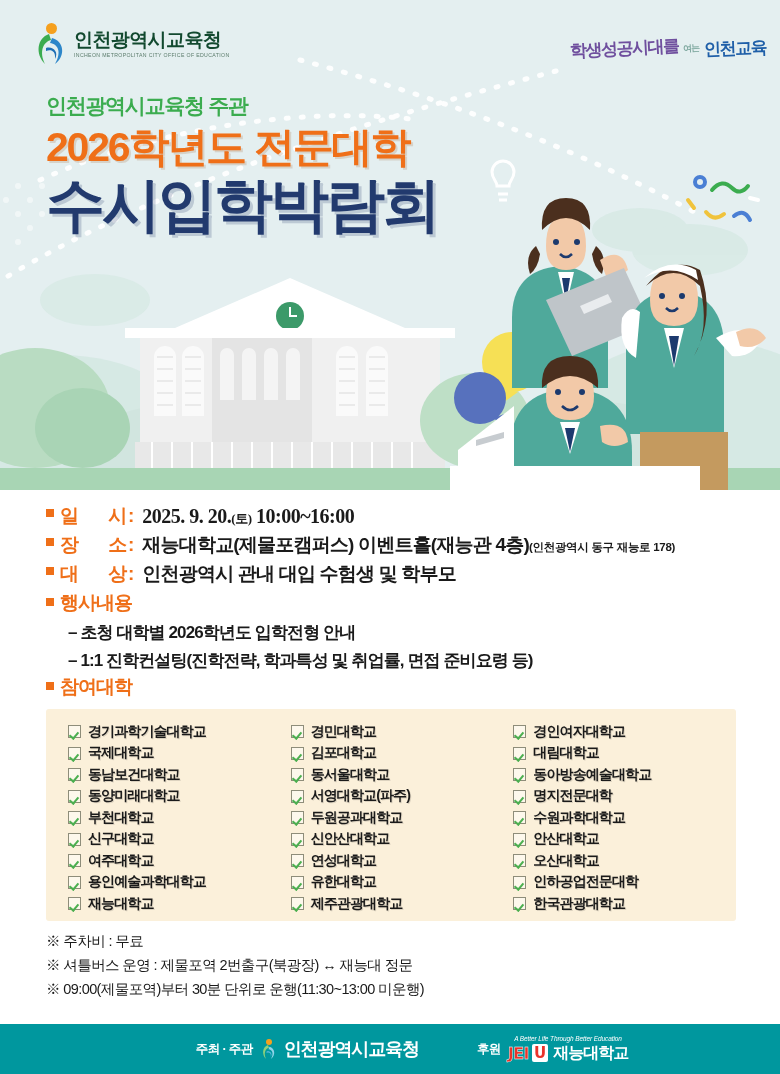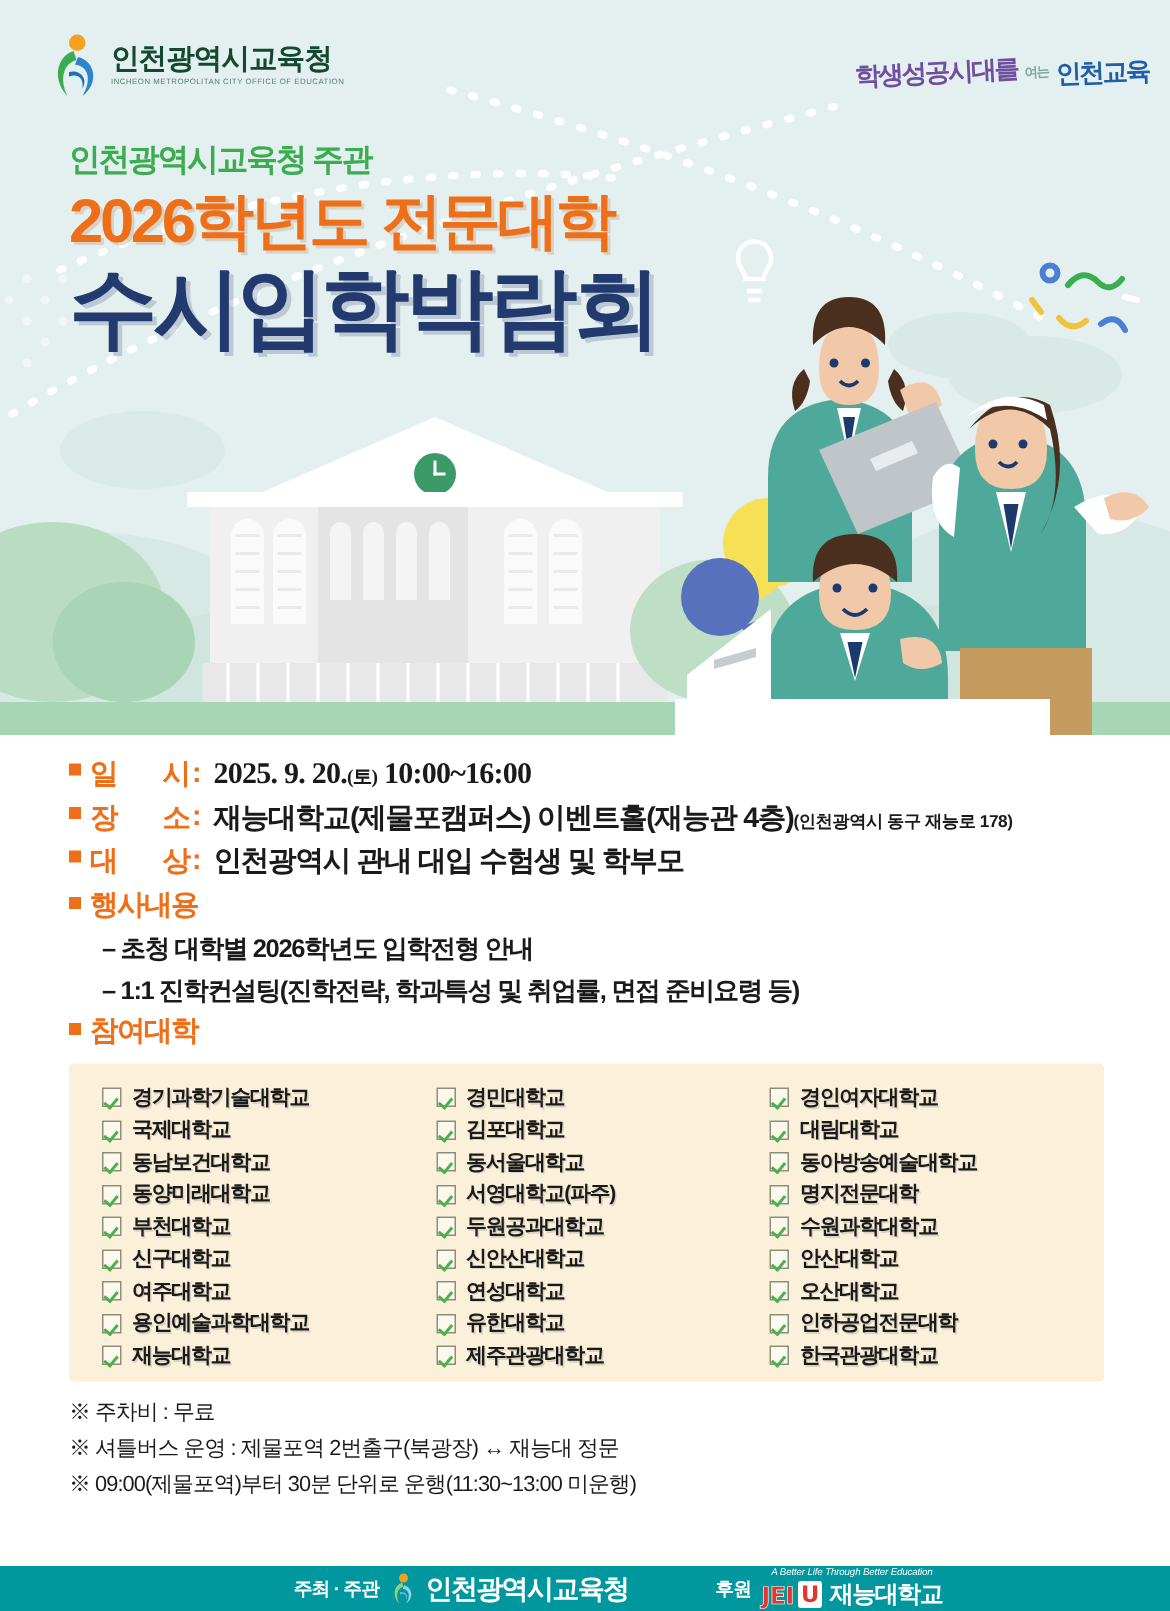--- a/index.html
+++ b/index.html
@@ -113,21 +113,21 @@
   }
   .uni-name { font-size:14px; font-weight:bold; color:#1a1a1a; letter-spacing:-0.9px;
               text-shadow:1px 1px 0 rgba(0,0,0,.12); }
 
   
   .notes { position:absolute; left:46px; top:932px; }
   .note { font-size:14.5px; color:#1a1a1a; letter-spacing:-0.6px; margin-bottom:5px; }
 
   
   .footer {
-    position:absolute; left:0; bottom:0; width:780px; height:30px;
+    position:absolute; left:0; bottom:0; width:780px; height:50px;
     background:#00979e; display:flex; justify-content:center; gap:58px;padding-left:44px;
   }
   .f-group { display:flex; align-items:center; gap:7px; }
   .f-lbl { font-size:12.5px; font-weight:bold; color:#ffffff; letter-spacing:-0.6px; }
   .f-logo-mark { position:relative; width:17px; height:21px; }
   .f-dot { position:absolute; left:6px; top:0; width:6px; height:6px; border-radius:50%; background:#f5a01e; }
   .f-swirl { position:absolute; left:0; top:5px; width:17px; height:16px; }
   .f-name { font-size:18px; font-weight:bold; color:#ffffff; letter-spacing:-1.1px; }
   .jeiu { display:flex; flex-direction:column; align-items:center; }
   .jeiu-tag { font-size:6.5px; font-style:italic; color:#ffffff; letter-spacing:-0.1px; margin-bottom:1px; }

